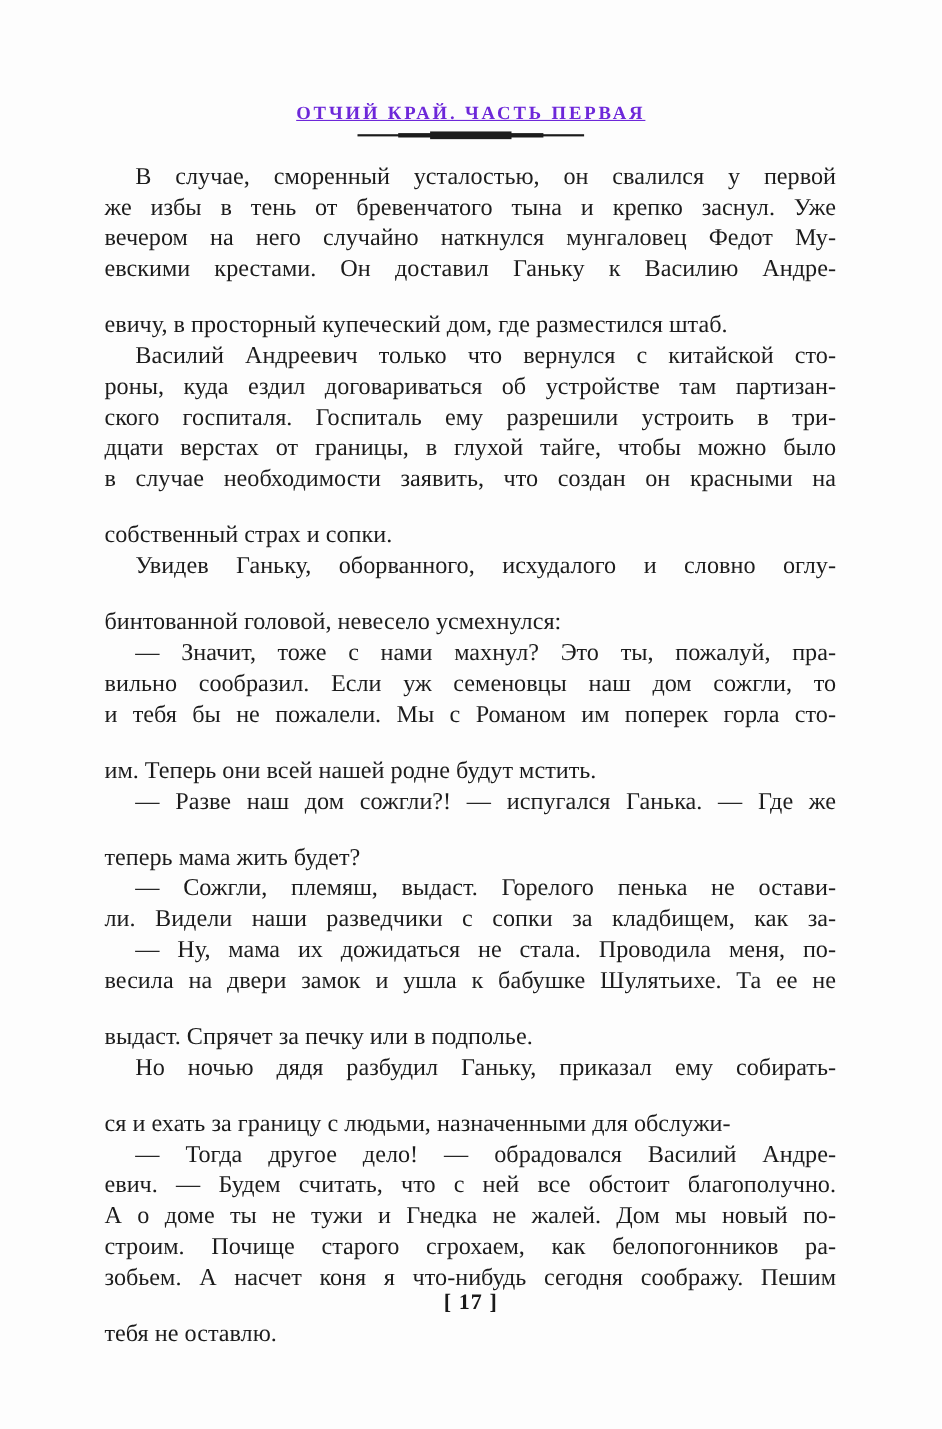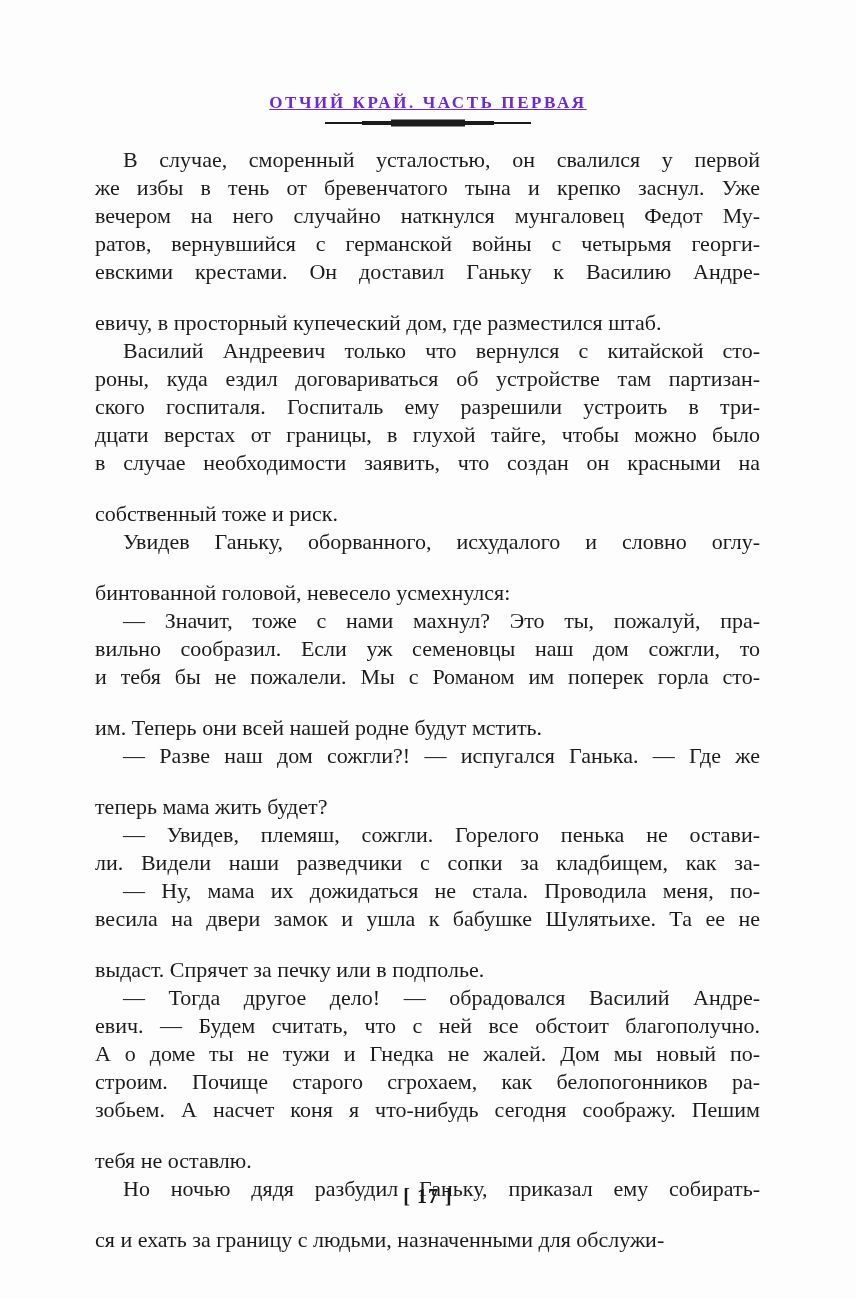--- a/index.html
+++ b/index.html
@@ -64,21 +64,20 @@
   .page-number {
     position: absolute;
     top: 1173px;
     left: 0;
     width: 100%;
     text-align: center;
     font-weight: bold;
     font-size: 20px;
     letter-spacing: 1px;
     color: #1a1a1a;
-    margin-top: 12px;
   }
 </style>
 </head>
 <body>
 
 <div class="page" style="background: rgb(253, 253, 253); color: rgb(28, 28, 28);">
 
   <div class="running-head">ОТЧИЙ КРАЙ. ЧАСТЬ ПЕРВАЯ</div>
 
   <div class="divider">
@@ -86,64 +85,63 @@
     <span class="rule-mid"></span>
     <span class="rule-thick"></span>
   </div>
 
   <div class="page-body">
 
   <div>
         <div class="line first">В случае, сморенный усталостью, он свалился у первой</div>
         <div class="line">же избы в тень от бревенчатого тына и крепко заснул. Уже</div>
         <div class="line">вечером на него случайно наткнулся мунгаловец Федот Му-</div>
-        <div class="line">ратов, вернувшийся с германской войны с четырьмя георги-</div>
         <div class="line">евскими крестами. Он доставил Ганьку к Василию Андре-</div>
         <div class="line last">евичу, в просторный купеческий дом, где разместился штаб.</div>
       </div>
       <div>
         <div class="line first">Василий Андреевич только что вернулся с китайской сто-</div>
         <div class="line">роны, куда ездил договариваться об устройстве там партизан-</div>
         <div class="line">ского госпиталя. Госпиталь ему разрешили устроить в три-</div>
         <div class="line">дцати верстах от границы, в глухой тайге, чтобы можно было</div>
         <div class="line">в случае необходимости заявить, что создан он красными на</div>
-        <div class="line last">собственный тоже и риск.</div>
+        <div class="line last">собственный страх и сопки.</div>
       </div>
       <div>
         <div class="line first">Увидев Ганьку, оборванного, исхудалого и словно оглу-</div>
         <div class="line last">бинтованной головой, невесело усмехнулся:</div>
       </div>
       <div>
         <div class="line first">— Значит, тоже с нами махнул? Это ты, пожалуй, пра-</div>
         <div class="line">вильно сообразил. Если уж семеновцы наш дом сожгли, то</div>
         <div class="line">и тебя бы не пожалели. Мы с Романом им поперек горла сто-</div>
         <div class="line last">им. Теперь они всей нашей родне будут мстить.</div>
       </div>
       <div>
         <div class="line first">— Разве наш дом сожгли?! — испугался Ганька. — Где же</div>
         <div class="line last">теперь мама жить будет?</div>
       </div>
       <div>
-        <div class="line first">— Увидев, племяш, сожгли. Горелого пенька не остави-</div>
+        <div class="line first">— Сожгли, племяш, выдаст. Горелого пенька не остави-</div>
         <div class="line">ли. Видели наши разведчики с сопки за кладбищем, как за-</div>
       </div>
       <div>
         <div class="line first">— Ну, мама их дожидаться не стала. Проводила меня, по-</div>
         <div class="line">весила на двери замок и ушла к бабушке Шулятьихе. Та ее не</div>
         <div class="line last">выдаст. Спрячет за печку или в подполье.</div>
+      </div>
+      <div>
+        <div class="line first">Но ночью дядя разбудил Ганьку, приказал ему собирать-</div>
+        <div class="line last">ся и ехать за границу с людьми, назначенными для обслужи-</div>
       </div>
       <div>
         <div class="line first">— Тогда другое дело! — обрадовался Василий Андре-</div>
         <div class="line">евич. — Будем считать, что с ней все обстоит благополучно.</div>
         <div class="line">А о доме ты не тужи и Гнедка не жалей. Дом мы новый по-</div>
         <div class="line">строим. Почище старого сгрохаем, как белопогонников ра-</div>
         <div class="line">зобьем. А насчет коня я что-нибудь сегодня соображу. Пешим</div>
         <div class="line last">тебя не оставлю.</div>
       </div>
-      <div>
-        <div class="line first">Но ночью дядя разбудил Ганьку, приказал ему собирать-</div>
-        <div class="line last">ся и ехать за границу с людьми, назначенными для обслужи-</div>
-      </div>
     </div>
 
   <div class="page-number">[ 17 ]</div>
 
 </div>
 
 </body></html>

